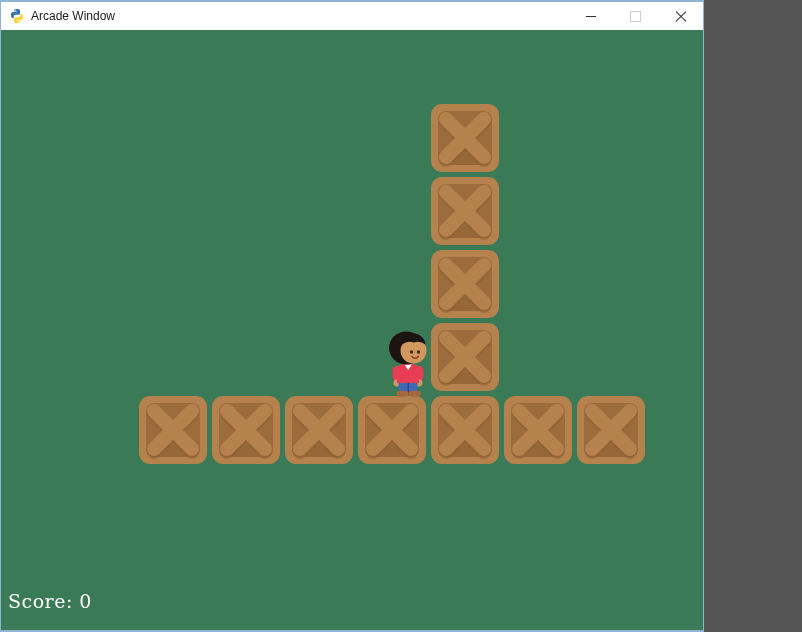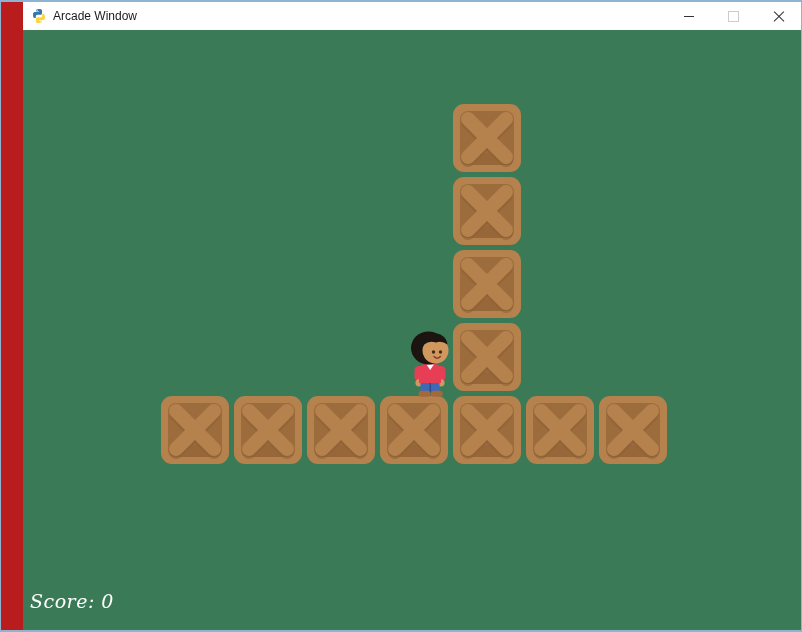--- a/index.html
+++ b/index.html
@@ -1,19 +1,19 @@
 <!DOCTYPE html>
 <html style="--bg: #3b7a57; --window-border: #8fb4d2; --score: #ffffff; --crate-frame: #b5824e; --crate-panel: #9d6c3d; --crate-shadow: #8b5e34; --hair: #1b1410; --skin: #d0985c; --shirt: #e83e55; --collar: #ffffff; --pants: #3f68b5; --pants-dark: #2c4a85; --shoes: #a5683c; --mouth: #8e3b2e; --eyes: #42291a;"><head>
 <meta charset="utf-8">
 <style>
   html,body{margin:0;padding:0;background:#555;font-family:"Liberation Sans",sans-serif;}
   .window{
-    position:relative;width:802px;height:632px;box-sizing:border-box;
+    position:relative;width:704px;height:632px;box-sizing:border-box;
     border-style:solid;border-color:var(--window-border,#8fb4d2);
-    border-width:2px 1px 2px 1px;background:#b91c1c;overflow:hidden;padding-left:22px;
+    border-width:2px 1px 2px 1px;background:#fdba74;overflow:hidden;
   }
   .titlebar{
     height:28px;background:#ffffff;display:flex;align-items:center;
     user-select:none;
   }
   .titlebar .app-icon{width:16px;height:16px;margin:0 6px 0 8px;flex:0 0 auto;}
   .titlebar .title{font-size:12px;color:#1a1a1a;flex:1 1 auto;white-space:nowrap;}
   .win-btn{
     width:45px;height:28px;display:flex;align-items:center;justify-content:center;
     background:transparent;border:none;padding:0;cursor:default;flex:0 0 auto;position:relative;
@@ -30,21 +30,20 @@
     position:relative;width:800px;height:600px;background:var(--bg,#3b7a57);overflow:hidden;
   }
   .crate{position:absolute;width:68px;height:68px;}
   .crate svg{display:block;width:100%;height:100%;}
   .player{position:absolute;}
   .player svg{display:block;width:100%;height:100%;}
   .score{
     position:absolute;left:7px;top:560px;
     font-family:"DejaVu Serif",serif;font-size:19px;color:var(--score,#ffffff);
     letter-spacing:0.5px;
-    font-style:italic;
   }
 </style>
 </head>
 <body>
 
 <div class="window">
 
   <div class="titlebar">
     <span class="app-icon">
       <svg viewBox="0 0 16 16" width="16" height="16">

